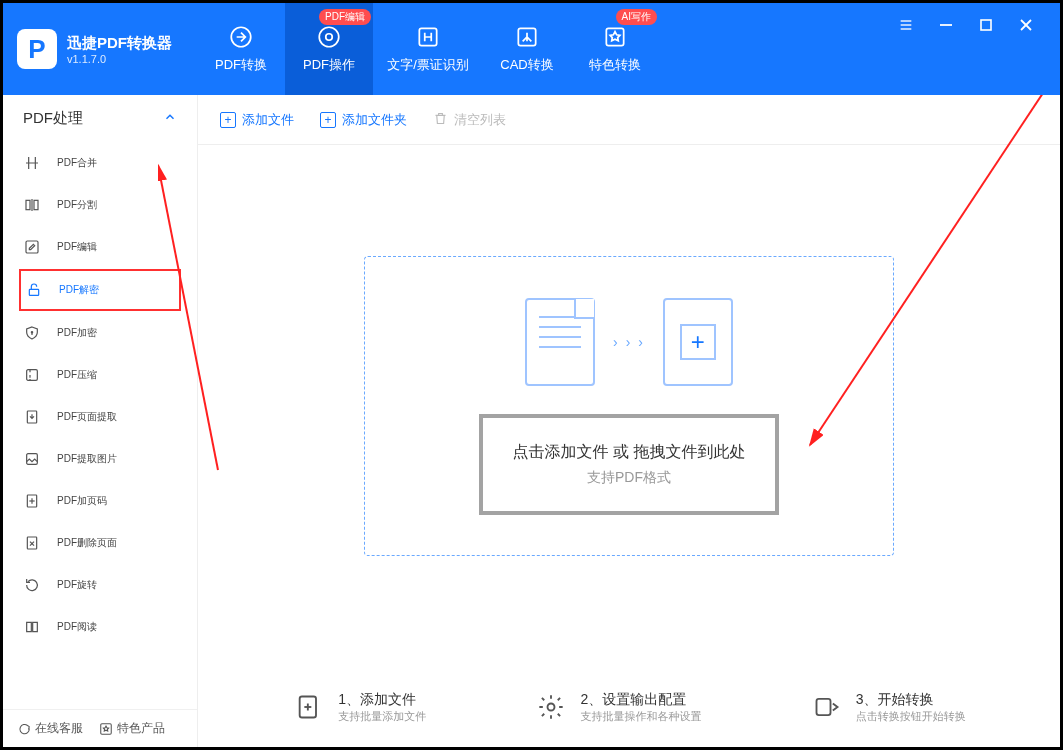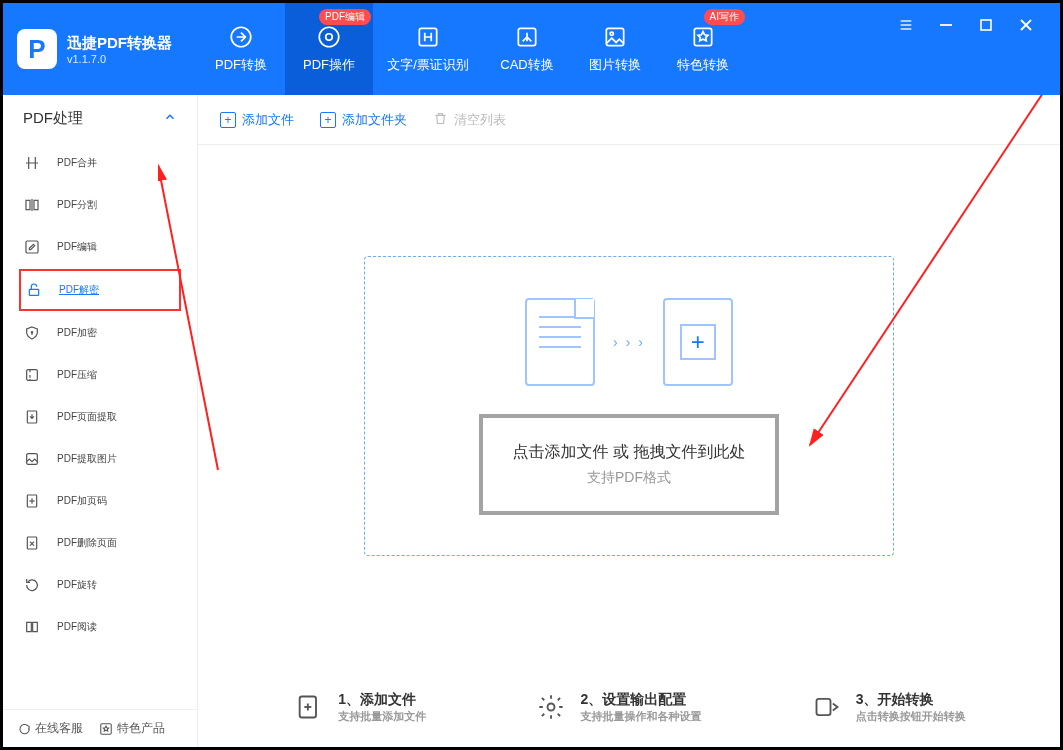--- a/index.html
+++ b/index.html
@@ -24,21 +24,21 @@
 
 .win-controls { margin-left: auto; display: flex; gap: 20px; padding-right: 14px; align-self: flex-start; padding-top: 12px; }
 .win-btn { width: 20px; height: 20px; display: flex; align-items: center; justify-content: center; cursor: pointer; }
 
 
 .body { flex: 1; display: flex; overflow: hidden; }
 .sidebar { width: 195px; border-right: 1px solid #eee; display: flex; flex-direction: column; }
 .side-section-header { padding: 14px 20px; font-size: 15px; display: flex; align-items: center; justify-content: space-between; cursor: pointer; color: #333; }
 .chevron { color: #1677ff; }
 .side-item { padding: 12px 20px; font-size: 10px; display: flex; align-items: center; gap: 16px; cursor: pointer; color: #444; }
-.side-item.selected { border: 2px solid #ff3030; margin: 1px 16px; padding: 10px 4px; color: #1677ff; text-decoration: underline; }
+.side-item.selected { border: 2px solid #ff3030; margin: 1px 16px; padding: 10px 4px; color: #1677ff; }
 .side-item.selected .si-icon svg { stroke: #1677ff; }
 .si-icon { width: 18px; height: 18px; display: flex; align-items: center; justify-content: center; }
 .si-icon svg { stroke: #555; }
 .side-spacer { flex: 1; }
 .side-footer { display: flex; gap: 16px; padding: 10px 14px; font-size: 12px; color: #555; border-top: 1px solid #f0f0f0; }
 .side-footer-item { display: flex; align-items: center; gap: 4px; cursor: pointer; }
 
 
 .main { flex: 1; display: flex; flex-direction: column; }
 .toolbar { height: 50px; border-bottom: 1px solid #eee; display: flex; align-items: center; gap: 26px; padding: 0 22px; font-size: 13px; }
@@ -55,21 +55,21 @@
 .dz-arrows { color: #6aa9ff; font-size: 14px; letter-spacing: 2px; }
 .dz-add { width: 70px; height: 88px; border: 2px solid #9fc4ff; border-radius: 4px; display: flex; align-items: center; justify-content: center; }
 .dz-plus { width: 36px; height: 36px; border: 2px solid #9fc4ff; display: flex; align-items: center; justify-content: center; color: #1677ff; font-size: 24px; font-weight: 300; }
 .dz-textbox { border: 4px solid #a3a3a3; padding: 24px 30px; text-align: center; }
 .dz-text1 { font-size: 16px; color: #333; margin-bottom: 6px; }
 .dz-text2 { font-size: 14px; color: #999; }
 
 .steps { height: 80px; display: flex; justify-content: space-around; align-items: center; padding: 0 40px; }
 .step { display: flex; align-items: center; gap: 12px; }
 .step-icon { width: 34px; height: 34px; display: flex; align-items: center; justify-content: center; color: #555; }
-.step-text { display: flex; flex-direction: column; font-weight: bold; }
+.step-text { display: flex; flex-direction: column; }
 .step-title { font-size: 14px; color: #333; }
 .step-sub { font-size: 11px; color: #999; }
 
 
 .arrow-svg { position: absolute; pointer-events: none; }
 </style>
 </head>
 <body>
 
 <div class="window">
@@ -115,30 +115,20 @@
         <span>文字/票证识别</span>
       </div>
       <div class="tab">
         <span class="tab-icon">
             <svg width="26" height="26" viewBox="0 0 24 24" fill="none" stroke="white" stroke-width="1.6">
               <rect x="4" y="4" width="16" height="16" rx="2"></rect>
               <path d="M12 8v8M8 16l4-4 4 4"></path>
             </svg>
           </span>
         <span>CAD转换</span>
-      </div>
-      <div class="tab">
-        <span class="tab-icon">
-            <svg width="26" height="26" viewBox="0 0 24 24" fill="none" stroke="white" stroke-width="1.6">
-              <rect x="4" y="4" width="16" height="16" rx="2"></rect>
-              <circle cx="9" cy="9" r="1.5"></circle>
-              <path d="M4 18l5-5 4 4 3-3 4 4"></path>
-            </svg>
-          </span>
-        <span>图片转换</span>
       </div>
       <div class="tab">
         <span class="badge">AI写作</span>
         <span class="tab-icon">
             <svg width="26" height="26" viewBox="0 0 24 24" fill="none" stroke="white" stroke-width="1.6">
               <rect x="4" y="4" width="16" height="16" rx="2"></rect>
               <path d="M12 7l1.5 3 3 .5-2 2 .5 3-3-1.5-3 1.5.5-3-2-2 3-.5z"></path>
             </svg>
           </span>
         <span>特色转换</span>

